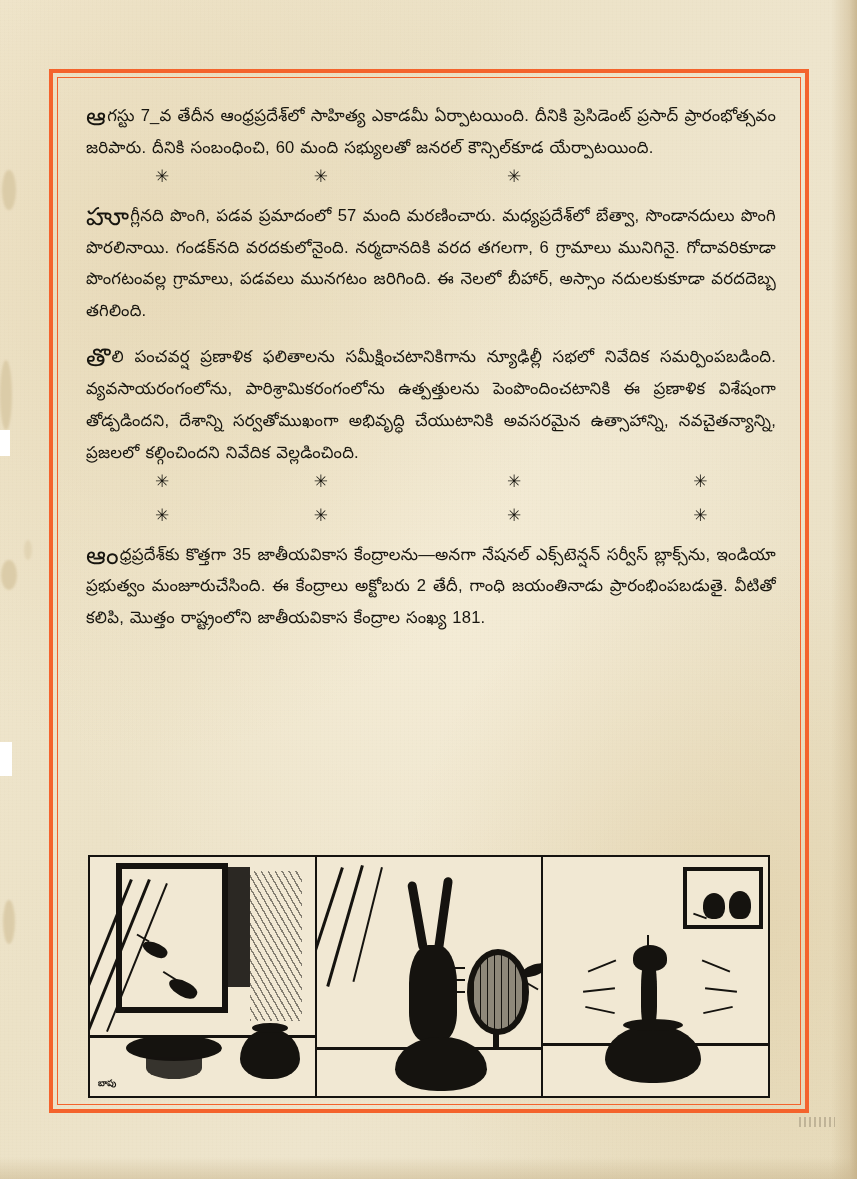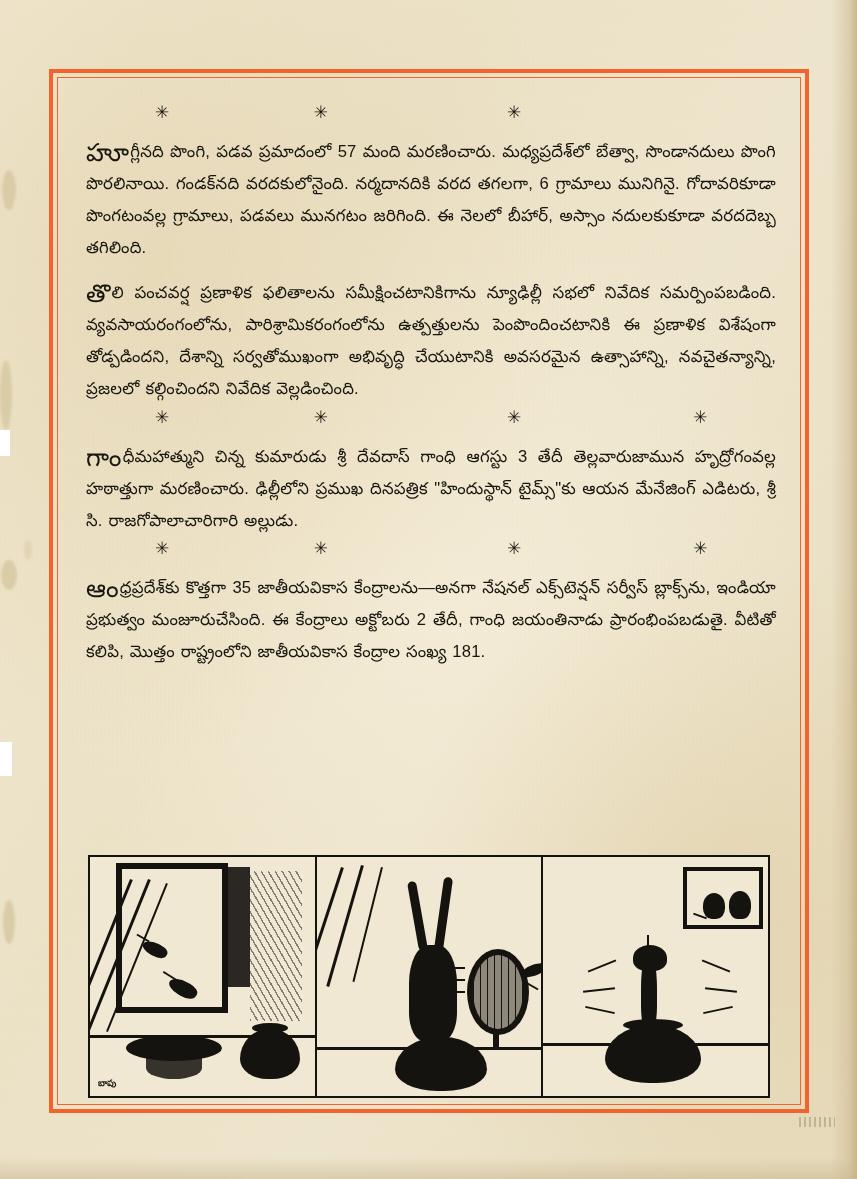--- a/index.html
+++ b/index.html
@@ -190,41 +190,41 @@
   <div class="edge-mark" style="left:1px;top:560px;width:16px;height:30px;"></div>
   <div class="edge-tear" style="left:0px;top:742px;width:12px;height:34px;"></div>
   <div class="edge-mark" style="left:3px;top:900px;width:12px;height:44px;"></div>
   <div class="edge-mark" style="left:24px;top:540px;width:8px;height:20px;opacity:0.5;"></div>
 
   <div id="frame-outer"></div>
   <div id="frame-inner"></div>
 
   <div id="content">
 
+    <p class="para"><span class="dropcap">ఆ</span><span>గస్టు 7_వ తేదీన ఆంధ్రప్రదేశ్‌లో సాహిత్య ఎకాడమీ ఏర్పాటయింది. దీనికి ప్రెసిడెంట్ ప్రసాద్ ప్రారంభోత్సవం జరిపారు. దీనికి సంబంధించి, 60 మంది సభ్యులతో జనరల్ కౌన్సిల్‌కూడ యేర్పాటయింది.</span></p>
 
     <div class="sep three">
       <span>✳</span>
       <span>✳</span>
       <span>✳</span>
     </div>
 
     <p class="para"><span class="dropcap">హూ</span><span>గ్లీనది పొంగి, పడవ ప్రమాదంలో 57 మంది మరణించారు. మధ్యప్రదేశ్‌లో బేత్వా, సొండానదులు పొంగి పొరలినాయి. గండక్‌నది వరదకులోనైంది. నర్మదానదికి వరద తగలగా, 6 గ్రామాలు మునిగినై. గోదావరికూడా పొంగటంవల్ల గ్రామాలు, పడవలు మునగటం జరిగింది. ఈ నెలలో బీహార్, అస్సాం నదులకుకూడా వరదదెబ్బ తగిలింది.</span></p>
 
     <div class="gap"></div>
 
     <p class="para"><span class="dropcap">తొ</span><span>లి పంచవర్ష ప్రణాళిక ఫలితాలను సమీక్షించటానికిగాను న్యూఢిల్లీ సభలో నివేదిక సమర్పింపబడింది. వ్యవసాయరంగంలోను, పారిశ్రామికరంగంలోను ఉత్పత్తులను పెంపొందించటానికి ఈ ప్రణాళిక విశేషంగా తోడ్పడిందని, దేశాన్ని సర్వతోముఖంగా అభివృద్ధి చేయుటానికి అవసరమైన ఉత్సాహాన్ని, నవచైతన్యాన్ని, ప్రజలలో కల్గించిందని నివేదిక వెల్లడించింది.</span></p>
 
     <div class="sep">
       <span>✳</span>
       <span>✳</span>
       <span>✳</span>
       <span>✳</span>
     </div>
 
-    <p class="para"><span class="dropcap">గాం</span><span>ధీమహాత్ముని చిన్న కుమారుడు శ్రీ దేవదాస్ గాంధి ఆగస్టు 3 తేదీ తెల్లవారుజామున హృద్రోగంవల్ల హఠాత్తుగా మరణించారు. ఢిల్లీలోని ప్రముఖ దినపత్రిక "హిందుస్థాన్ టైమ్స్"కు ఆయన మేనేజింగ్ ఎడిటరు, శ్రీ సి. రాజగోపాలాచారిగారి అల్లుడు.</span></p>
 
     <div class="sep">
       <span>✳</span>
       <span>✳</span>
       <span>✳</span>
       <span>✳</span>
     </div>
 
     <p class="para"><span class="dropcap">ఆం</span><span>ధ్రప్రదేశ్‌కు కొత్తగా 35 జాతీయవికాస కేంద్రాలను—అనగా నేషనల్ ఎక్స్‌టెన్షన్ సర్వీస్ బ్లాక్స్‌ను, ఇండియా ప్రభుత్వం మంజూరుచేసింది. ఈ కేంద్రాలు అక్టోబరు 2 తేదీ, గాంధి జయంతినాడు ప్రారంభింపబడుతై. వీటితో కలిపి, మొత్తం రాష్ట్రంలోని జాతీయవికాస కేంద్రాల సంఖ్య 181.</span></p>
 

